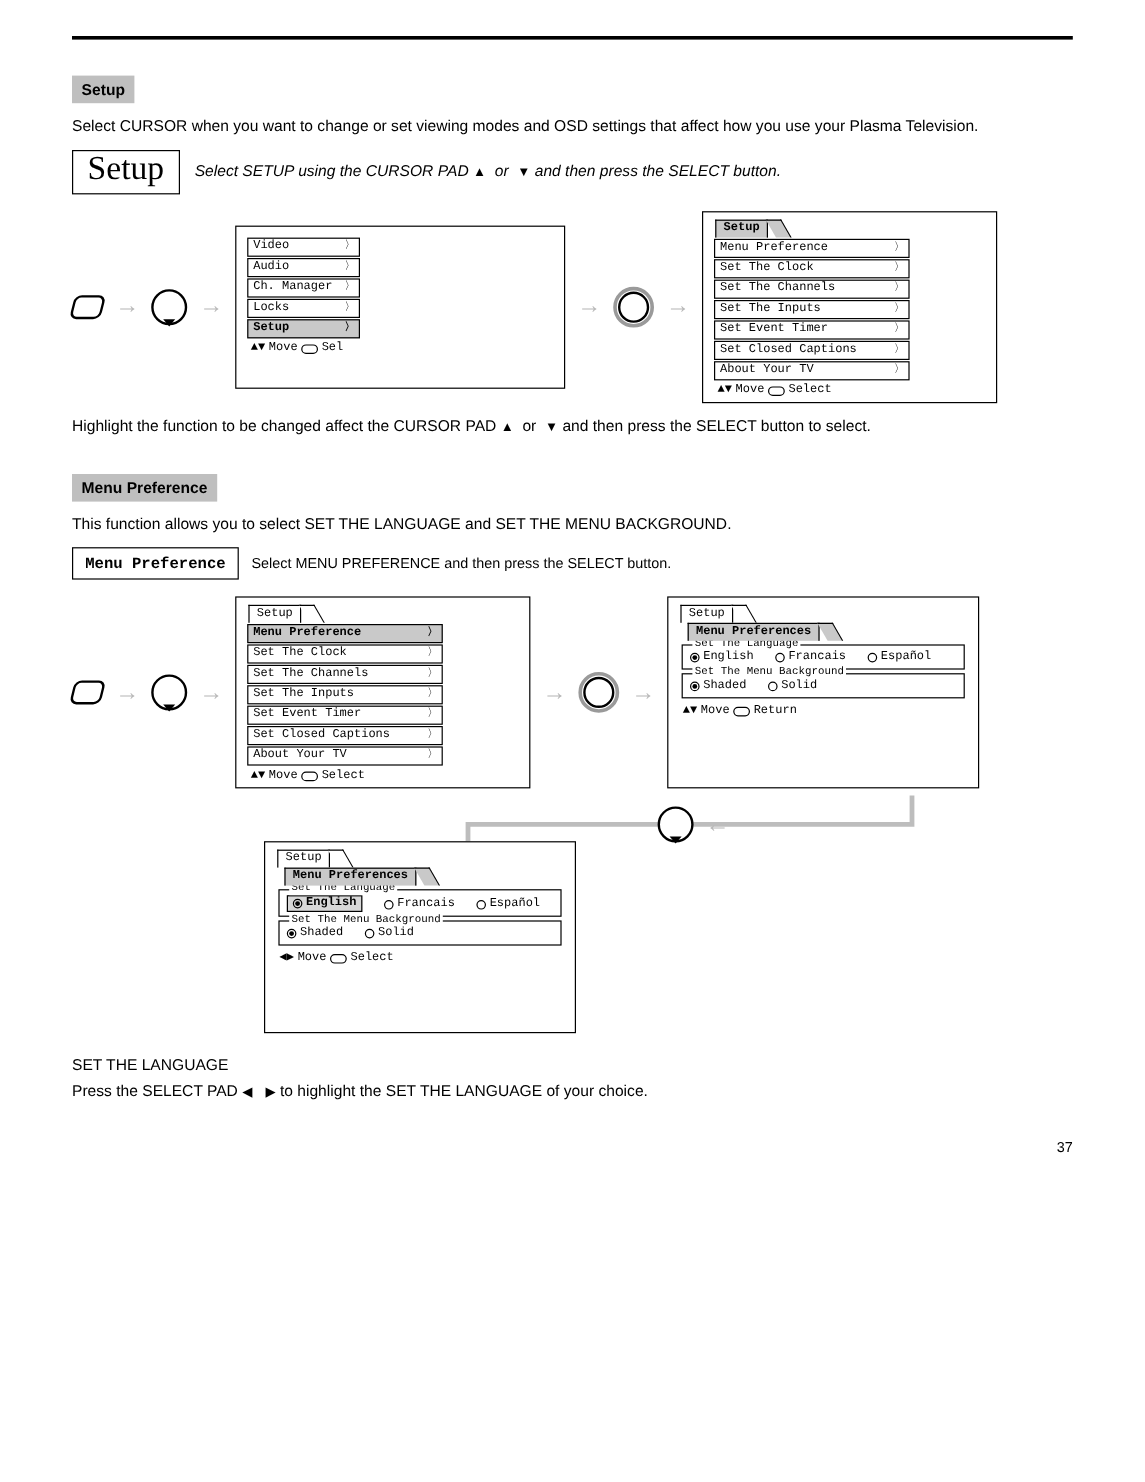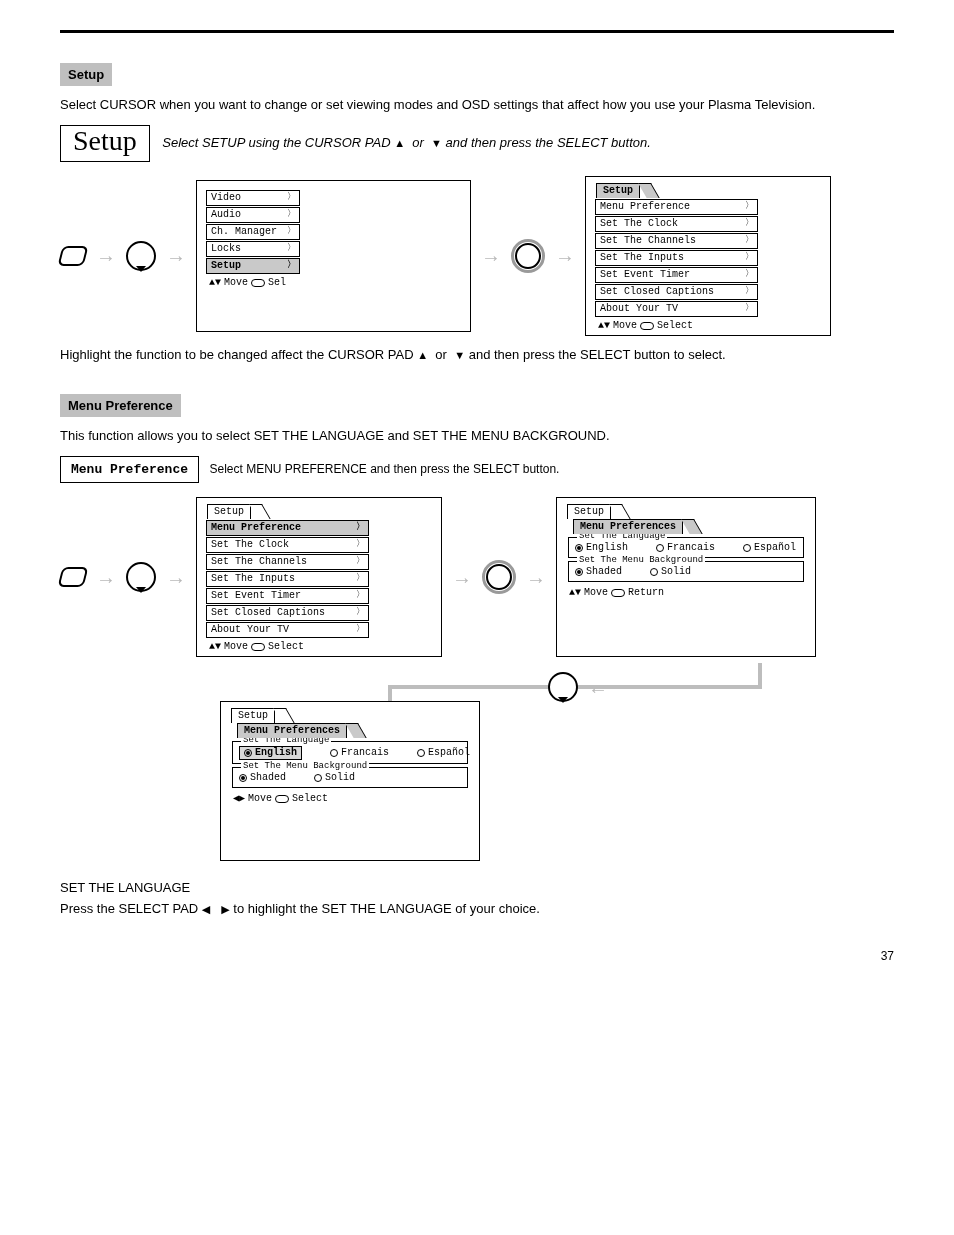--- a/index.html
+++ b/index.html
@@ -102,21 +102,21 @@
     border: 1px solid #000;
     width: 270px;
     height: 160px;
     padding: 8px;
     font-family: 'Courier New', monospace;
     font-size: 10px;
     line-height: 1.2;
     background:#fff;
     position:relative;
   }
-  .screen-box.large{ width:275px; height:152px; }
+  .screen-box.large{ width:275px; height:136px; }
   .screen-box.wide{ width:246px; height:160px; padding:6px 8px; }
   .menu-tab {
     font-size:10px;
     border:1px solid #000;
     display:inline-block;
     padding:1px 6px;
     border-bottom:none;
     position:relative;
     z-index:2;
     background:#fff;
@@ -164,21 +164,21 @@
     padding:4px 6px 3px 6px;
     position:relative;
   }
   .opt-block .legend{
     position:absolute;
     top:-7px;left:8px;
     background:#fff;
     padding:0 2px;
     font-size:9px;
   }
-  .radio-row{ display:flex; gap:28px; font-size:10px; }
+  .radio-row{ display:flex; gap:18px; font-size:10px;align-items:flex-end; }
   .radio-row .opt{ display:flex; align-items:center; gap:3px; }
   .radio-row .opt.boxed{ border:1px solid #000; padding:0 4px; background:#d8d8d8; font-weight:bold;}
   .radio-dot{ width:8px;height:8px;border:1px solid #000;border-radius:50%;display:inline-block; }
   .radio-dot.filled::after{ content:"";display:block;width:4px;height:4px;background:#000;border-radius:50%;margin:1px; }
 
   .sub-box{
     display:inline-block;
     border:1.5px solid #000;
     padding:5px 10px;
     font-family: 'Courier New', monospace;

